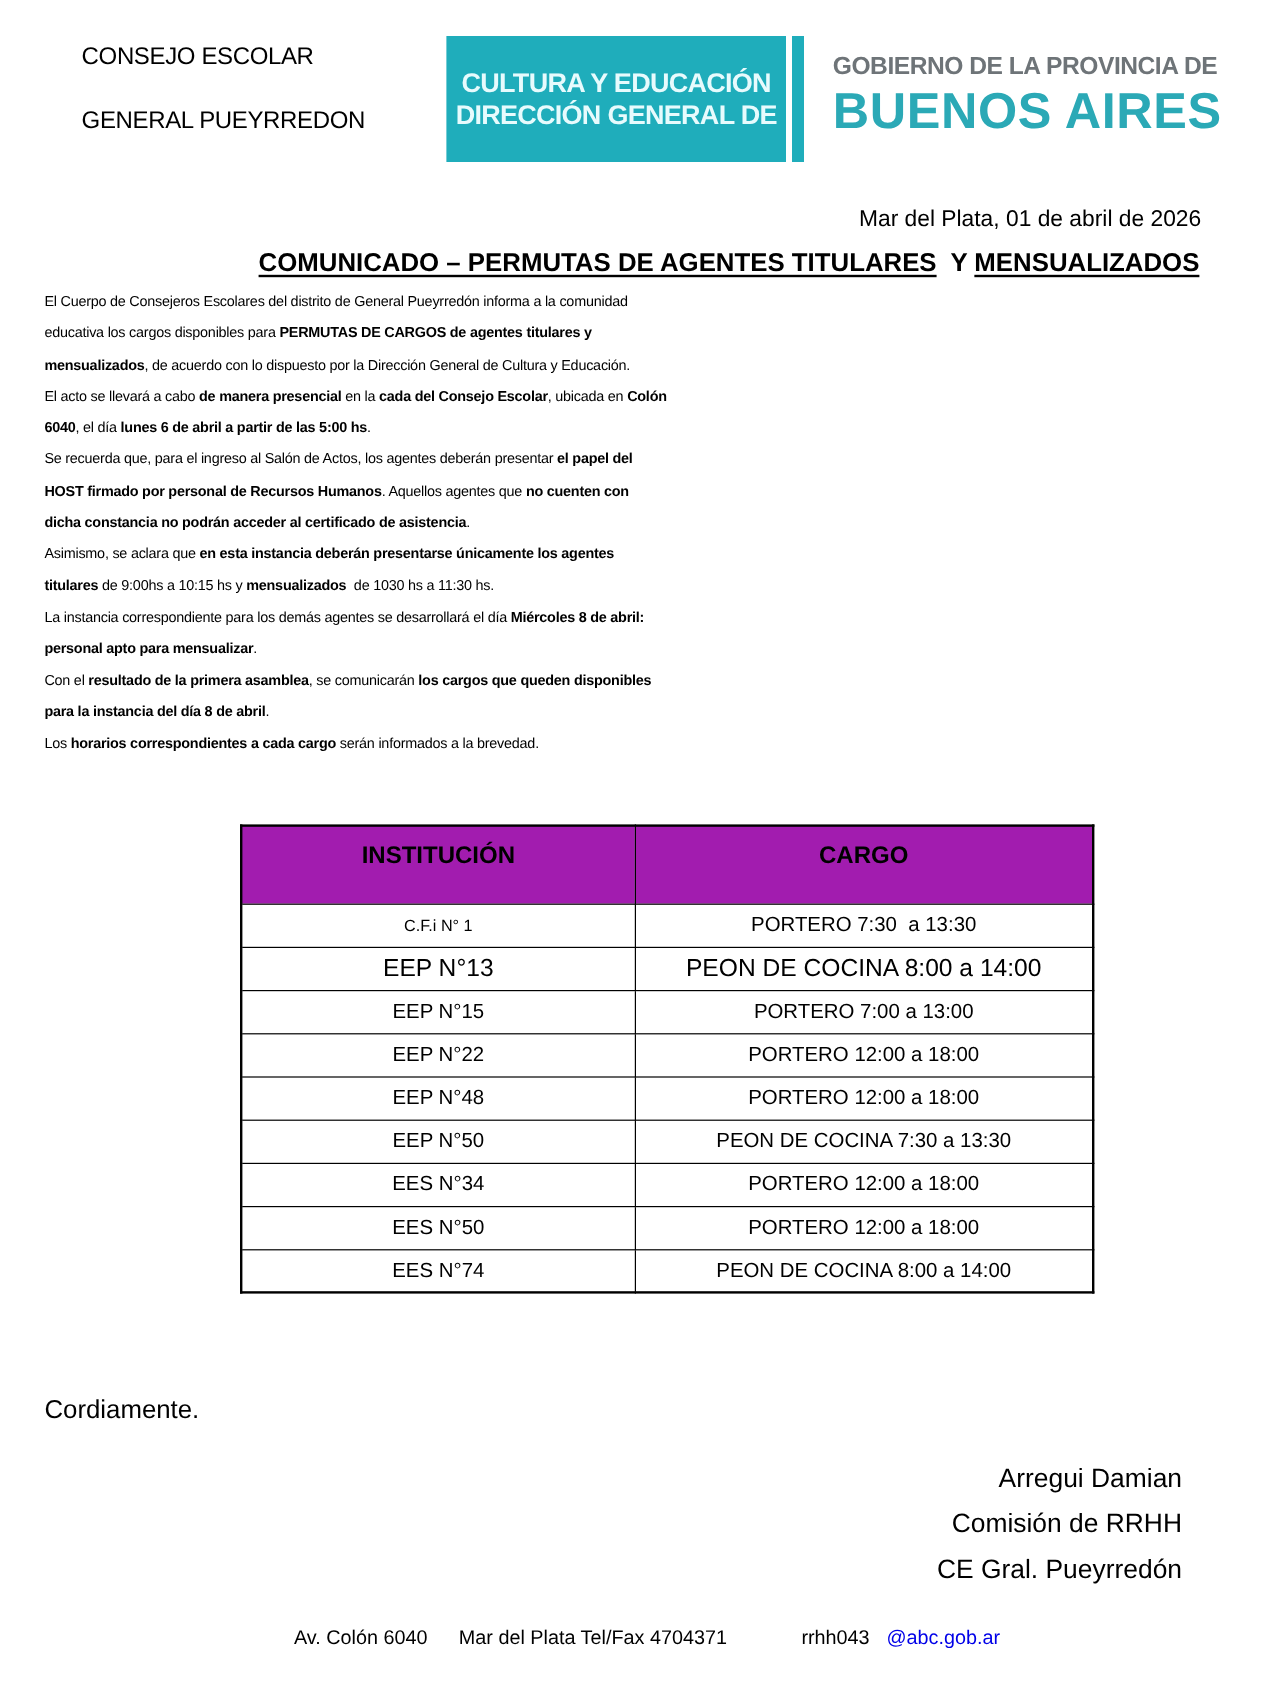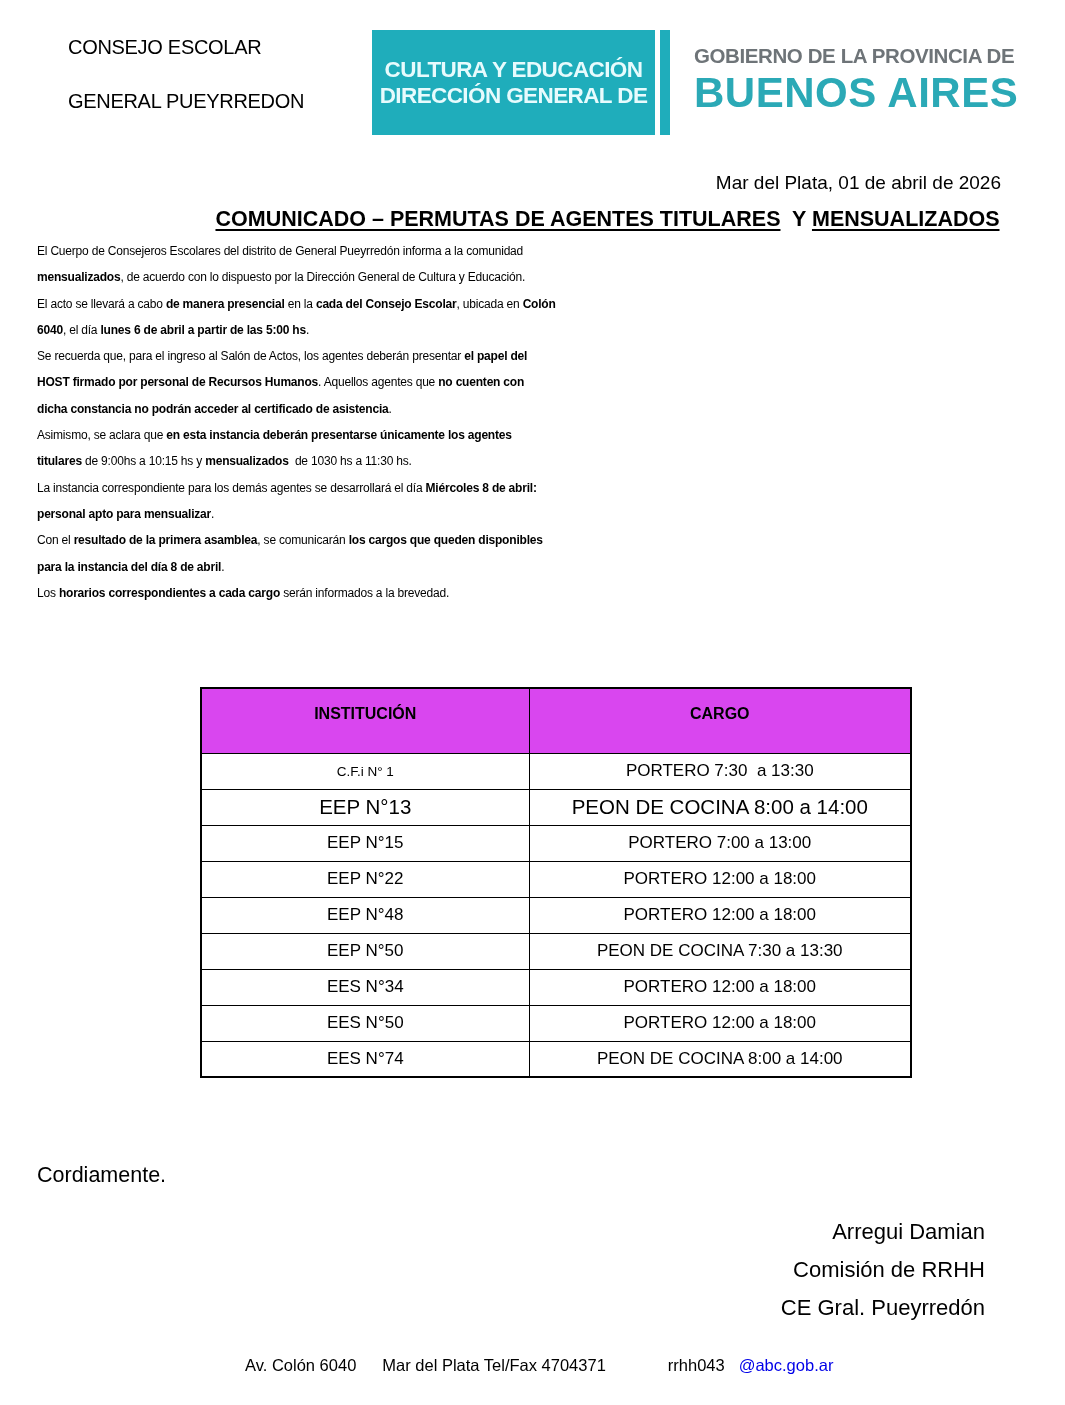--- a/index.html
+++ b/index.html
@@ -47,22 +47,22 @@
   
   .positions-table {
     position:absolute; top:687px; left:200px;
     border-collapse:collapse; table-layout:fixed;
     border:2px solid #000;
   }
   .positions-table th, .positions-table td {
     border:1.6px solid #000; text-align:center; vertical-align:middle; white-space:pre;
   }
   .positions-table th {
-    width:328px; height:65px; background:#d946ef;
-    font-size:16px; font-weight:bold; vertical-align:middle; padding-bottom:14px;
+    width:328px; height:65px; background:#a21caf;
+    font-size:20px; font-weight:bold; vertical-align:middle; padding-bottom:14px;
   }
   .positions-table th + th { width:382px; }
   .positions-table td { height:36px; font-size:17px; }
   .positions-table tr.row-small-inst td:first-child { font-size:13.5px; }
   .positions-table tr.row-large td { font-size:20.5px; }
 
   
   .closing   { position:absolute; top:1163px; left:37px; font-size:21.5px; }
   .signature { position:absolute; top:1213px; right:80px; text-align:right; font-size:22px; }
   .signature .sig-line { line-height:38px; }
@@ -92,20 +92,21 @@
     <div class="gba-top">GOBIERNO DE LA PROVINCIA DE</div>
     <div class="gba-main">BUENOS AIRES</div>
   </div>
 
   <div class="dateline">Mar del Plata, 01 de abril de 2026</div>
 
   <h1 class="doc-title"><span class="u">COMUNICADO – PERMUTAS DE AGENTES TITULARES</span><span>  Y </span><span class="u">MENSUALIZADOS</span></h1>
 
   <div class="body-text" id="body-lines">
       <div class="line"><span>El Cuerpo de Consejeros Escolares del distrito de General Pueyrredón informa a la comunidad</span></div>
+      <div class="line"><span>educativa los cargos disponibles para </span><span class="b">PERMUTAS DE CARGOS de agentes titulares y</span></div>
       <div class="line"><span class="b">mensualizados</span><span>, de acuerdo con lo dispuesto por la Dirección General de Cultura y Educación.</span></div>
       <div class="line"><span>El acto se llevará a cabo </span><span class="b">de manera presencial</span><span> en la </span><span class="b">cada del Consejo Escolar</span><span>, ubicada en </span><span class="b">Colón</span></div>
       <div class="line"><span class="b">6040</span><span>, el día </span><span class="b">lunes 6 de abril a partir de las 5:00 hs</span><span>.</span></div>
       <div class="line"><span>Se recuerda que, para el ingreso al Salón de Actos, los agentes deberán presentar </span><span class="b">el papel del</span></div>
       <div class="line"><span class="b">HOST firmado por personal de Recursos Humanos</span><span>. Aquellos agentes que </span><span class="b">no cuenten con</span></div>
       <div class="line"><span class="b">dicha constancia no podrán acceder al certificado de asistencia</span><span>.</span></div>
       <div class="line"><span>Asimismo, se aclara que </span><span class="b">en esta instancia deberán presentarse únicamente los agentes</span></div>
       <div class="line"><span class="b">titulares</span><span> de 9:00hs a 10:15 hs y </span><span class="b">mensualizados</span><span>  de 1030 hs a 11:30 hs.</span></div>
       <div class="line"><span>La instancia correspondiente para los demás agentes se desarrollará el día </span><span class="b">Miércoles 8 de abril:</span></div>
       <div class="line"><span class="b">personal apto para mensualizar</span><span>.</span></div>

